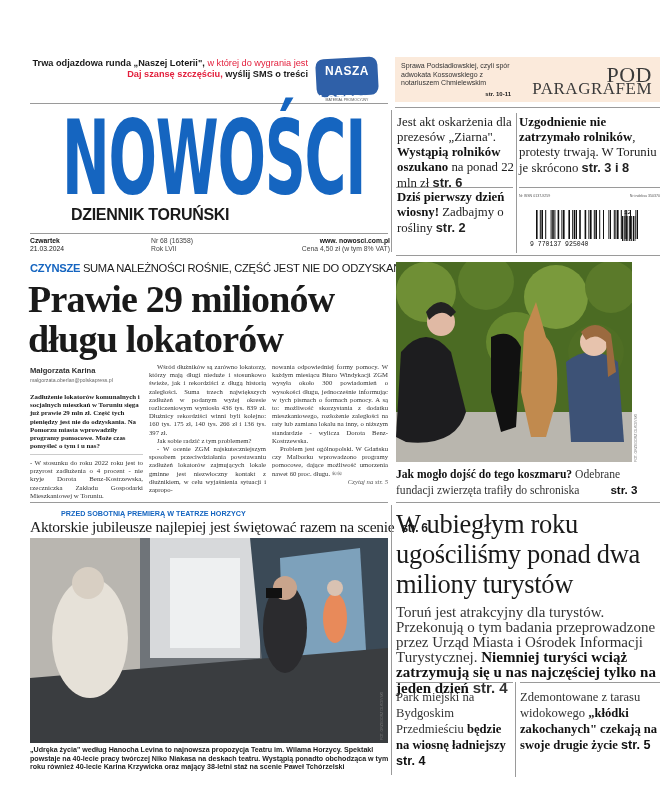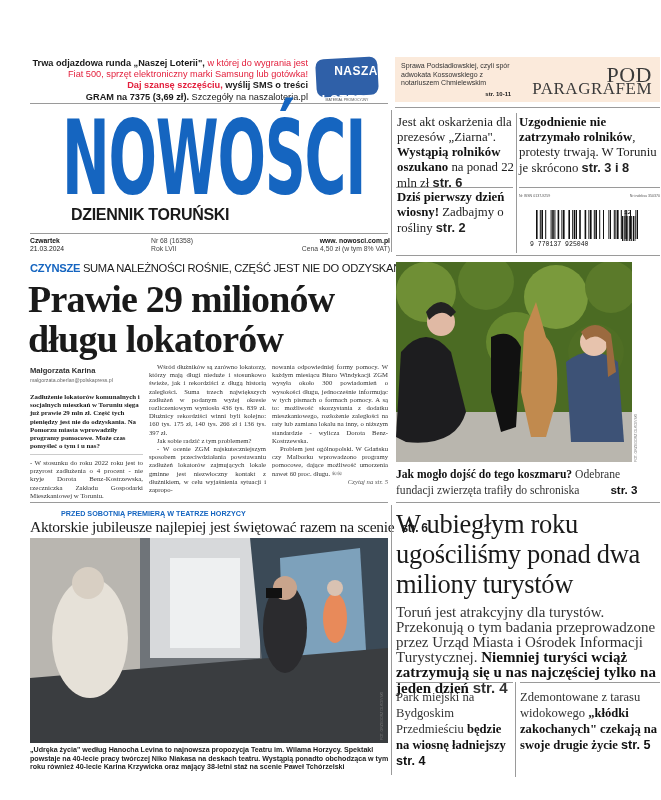--- a/index.html
+++ b/index.html
@@ -10,21 +10,21 @@
   .sans { font-family: "Liberation Sans", "DejaVu Sans", sans-serif; }
   .hr { position: absolute; height: 1px; background: #9a9a9a; }
   .vr { position: absolute; width: 1px; background: #9a9a9a; }
 
   
   #promo-text { left: 30px; top: 58px; width: 278px; text-align: right; font-size: 9.2px; line-height: 11.2px; font-weight: bold; }
   #promo-text .red { color: #e3203d; }
   #promo-text .norm { font-weight: normal; }
   #lotto { left: 316px; top: 58px; width: 62px; height: 44px; }
   #lotto .bubble { position: absolute; left: 0; top: 0; width: 62px; height: 38px; background: #2f60a8; border-radius: 8px; transform: rotate(-3deg); }
-  #lotto .l1, #lotto .l2 { position: absolute; left: 0; width: 62px; text-align: right; color: #fff; font-weight: bold; font-size: 12px; line-height: 12px; letter-spacing: 0.5px; }
+  #lotto .l1, #lotto .l2 { position: absolute; left: 0; width: 62px; text-align: center; color: #fff; font-weight: bold; font-size: 12px; line-height: 12px; letter-spacing: 0.5px; }
   #lotto .l1 { top: 7px; }
   #lotto .l2 { top: 20px; margin-top: 16px; }
   #lotto .note { position: absolute; left: 0; top: 40px; width: 62px; text-align: center; font-size: 3.5px; color: #555; }
 
   
   #pod { left: 395px; top: 57px; width: 265px; height: 45px; background: #fbeadb; }
   #pod .txt { position: absolute; left: 6px; top: 5px; width: 110px; font-size: 7px; line-height: 8.6px; color: #333; }
   #pod .pg { position: absolute; left: 90px; top: 34px; width: 26px; text-align: right; font-size: 6px; font-weight: bold; }
   #pod .t1, #pod .t2 { position: absolute; right: 8px; font-family: "Liberation Serif", serif; color: #3a3a3a; letter-spacing: 0.5px; }
   #pod .t1 { top: 5px; font-size: 22px; }
@@ -91,23 +91,21 @@
   #park { left: 396px; top: 689px; width: 120px; font-size: 12.6px; line-height: 16px; color: #333; }
   #locks { left: 520px; top: 689px; width: 140px; font-size: 12.6px; line-height: 16px; color: #333; }
   #park b, #locks b { color: #111; }
   #park .pg, #locks .pg { font-family: "Liberation Sans", sans-serif; font-weight: bold; color: #111; }
 </style>
 </head>
 <body>
 
 <div id="promo-text" class="abs sans">
   <div><span>Trwa odjazdowa runda „Naszej Loterii",</span><span class="red norm"> w której do wygrania jest</span></div>
-  <div class="red norm">Fiat 500, sprzęt elektroniczny marki Samsung lub gotówka!</div>
   <div><span class="red">Daj szansę szczęściu,</span><span> wyślij SMS o treści</span></div>
-  <div><span>GRAM na 7375 (3,69 zł).</span><span class="norm"> Szczegóły na naszaloteria.pl</span></div>
 </div>
 <div id="lotto" class="abs">
   <div class="bubble"></div>
   <div class="l1">NASZA</div>
   <div class="l2">LOTERIA</div>
   <div class="note">MATERIAŁ PROMOCYJNY</div>
 </div>
 
 <div id="pod" class="abs sans">
   <div class="txt">Sprawa Podsiadłowskiej, czyli spór adwokata Kossowskiego z notariuszem Chmielewskim</div>

